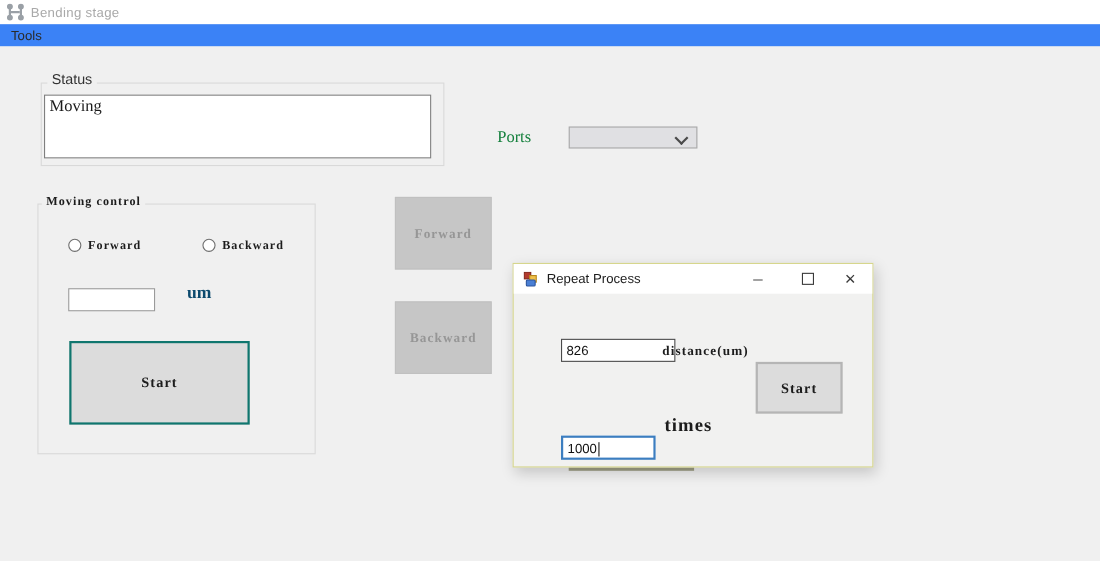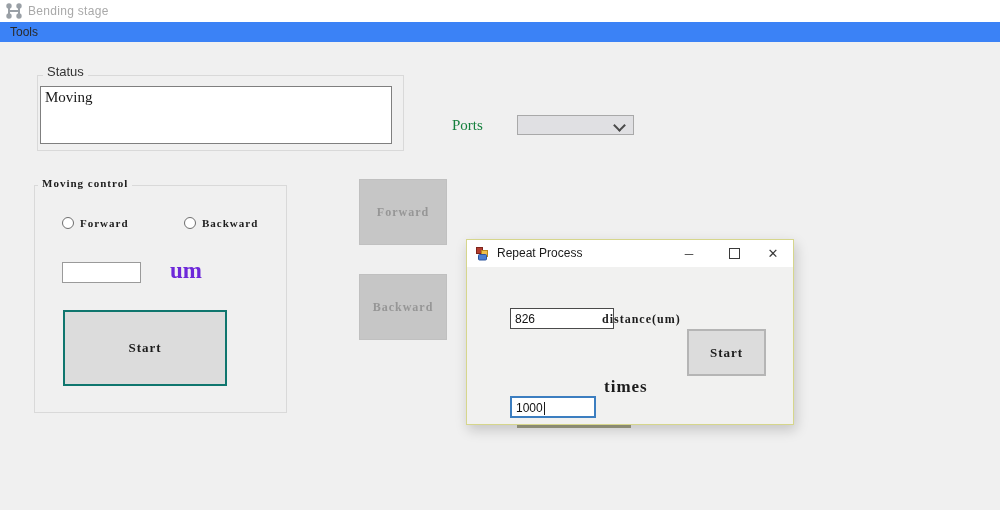--- a/index.html
+++ b/index.html
@@ -94,21 +94,21 @@
   <div class="radio-row" style="left:62px;top:217px;">
     <span class="radio-circle"></span>
     <span class="radio-label appfont">Forward</span>
   </div>
   <div class="radio-row" style="left:184px;top:217px;">
     <span class="radio-circle"></span>
     <span class="radio-label appfont">Backward</span>
   </div>
 
   <input class="input" style="left: 62px; top: 262px; width: 79px; height: 21px; border-color: rgb(154, 154, 154);" value="">
-  <div style="position:absolute;left:170px;top:258px;font-family:'Liberation Serif',serif;font-weight:bold;font-size:23px;color:#6d28d9;">um</div>
+  <div style="position:absolute;left:170px;top:258px;font-family:'Liberation Serif',serif;font-weight:bold;font-size:16px;color:#0c4a6e;">um</div>
 
   <div class="btn appfont" style="left:63px;top:310px;width:164px;height:76px;">
     <span>Start</span>
   </div>
 
   <div class="btn btn-disabled appfont" style="left:359px;top:179px;width:88px;height:66px;color:#969696;">
     <span>Forward</span>
   </div>
   <div class="btn btn-disabled appfont" style="left:359px;top:274px;width:88px;height:66px;color:#969696;">
     <span>Backward</span>

